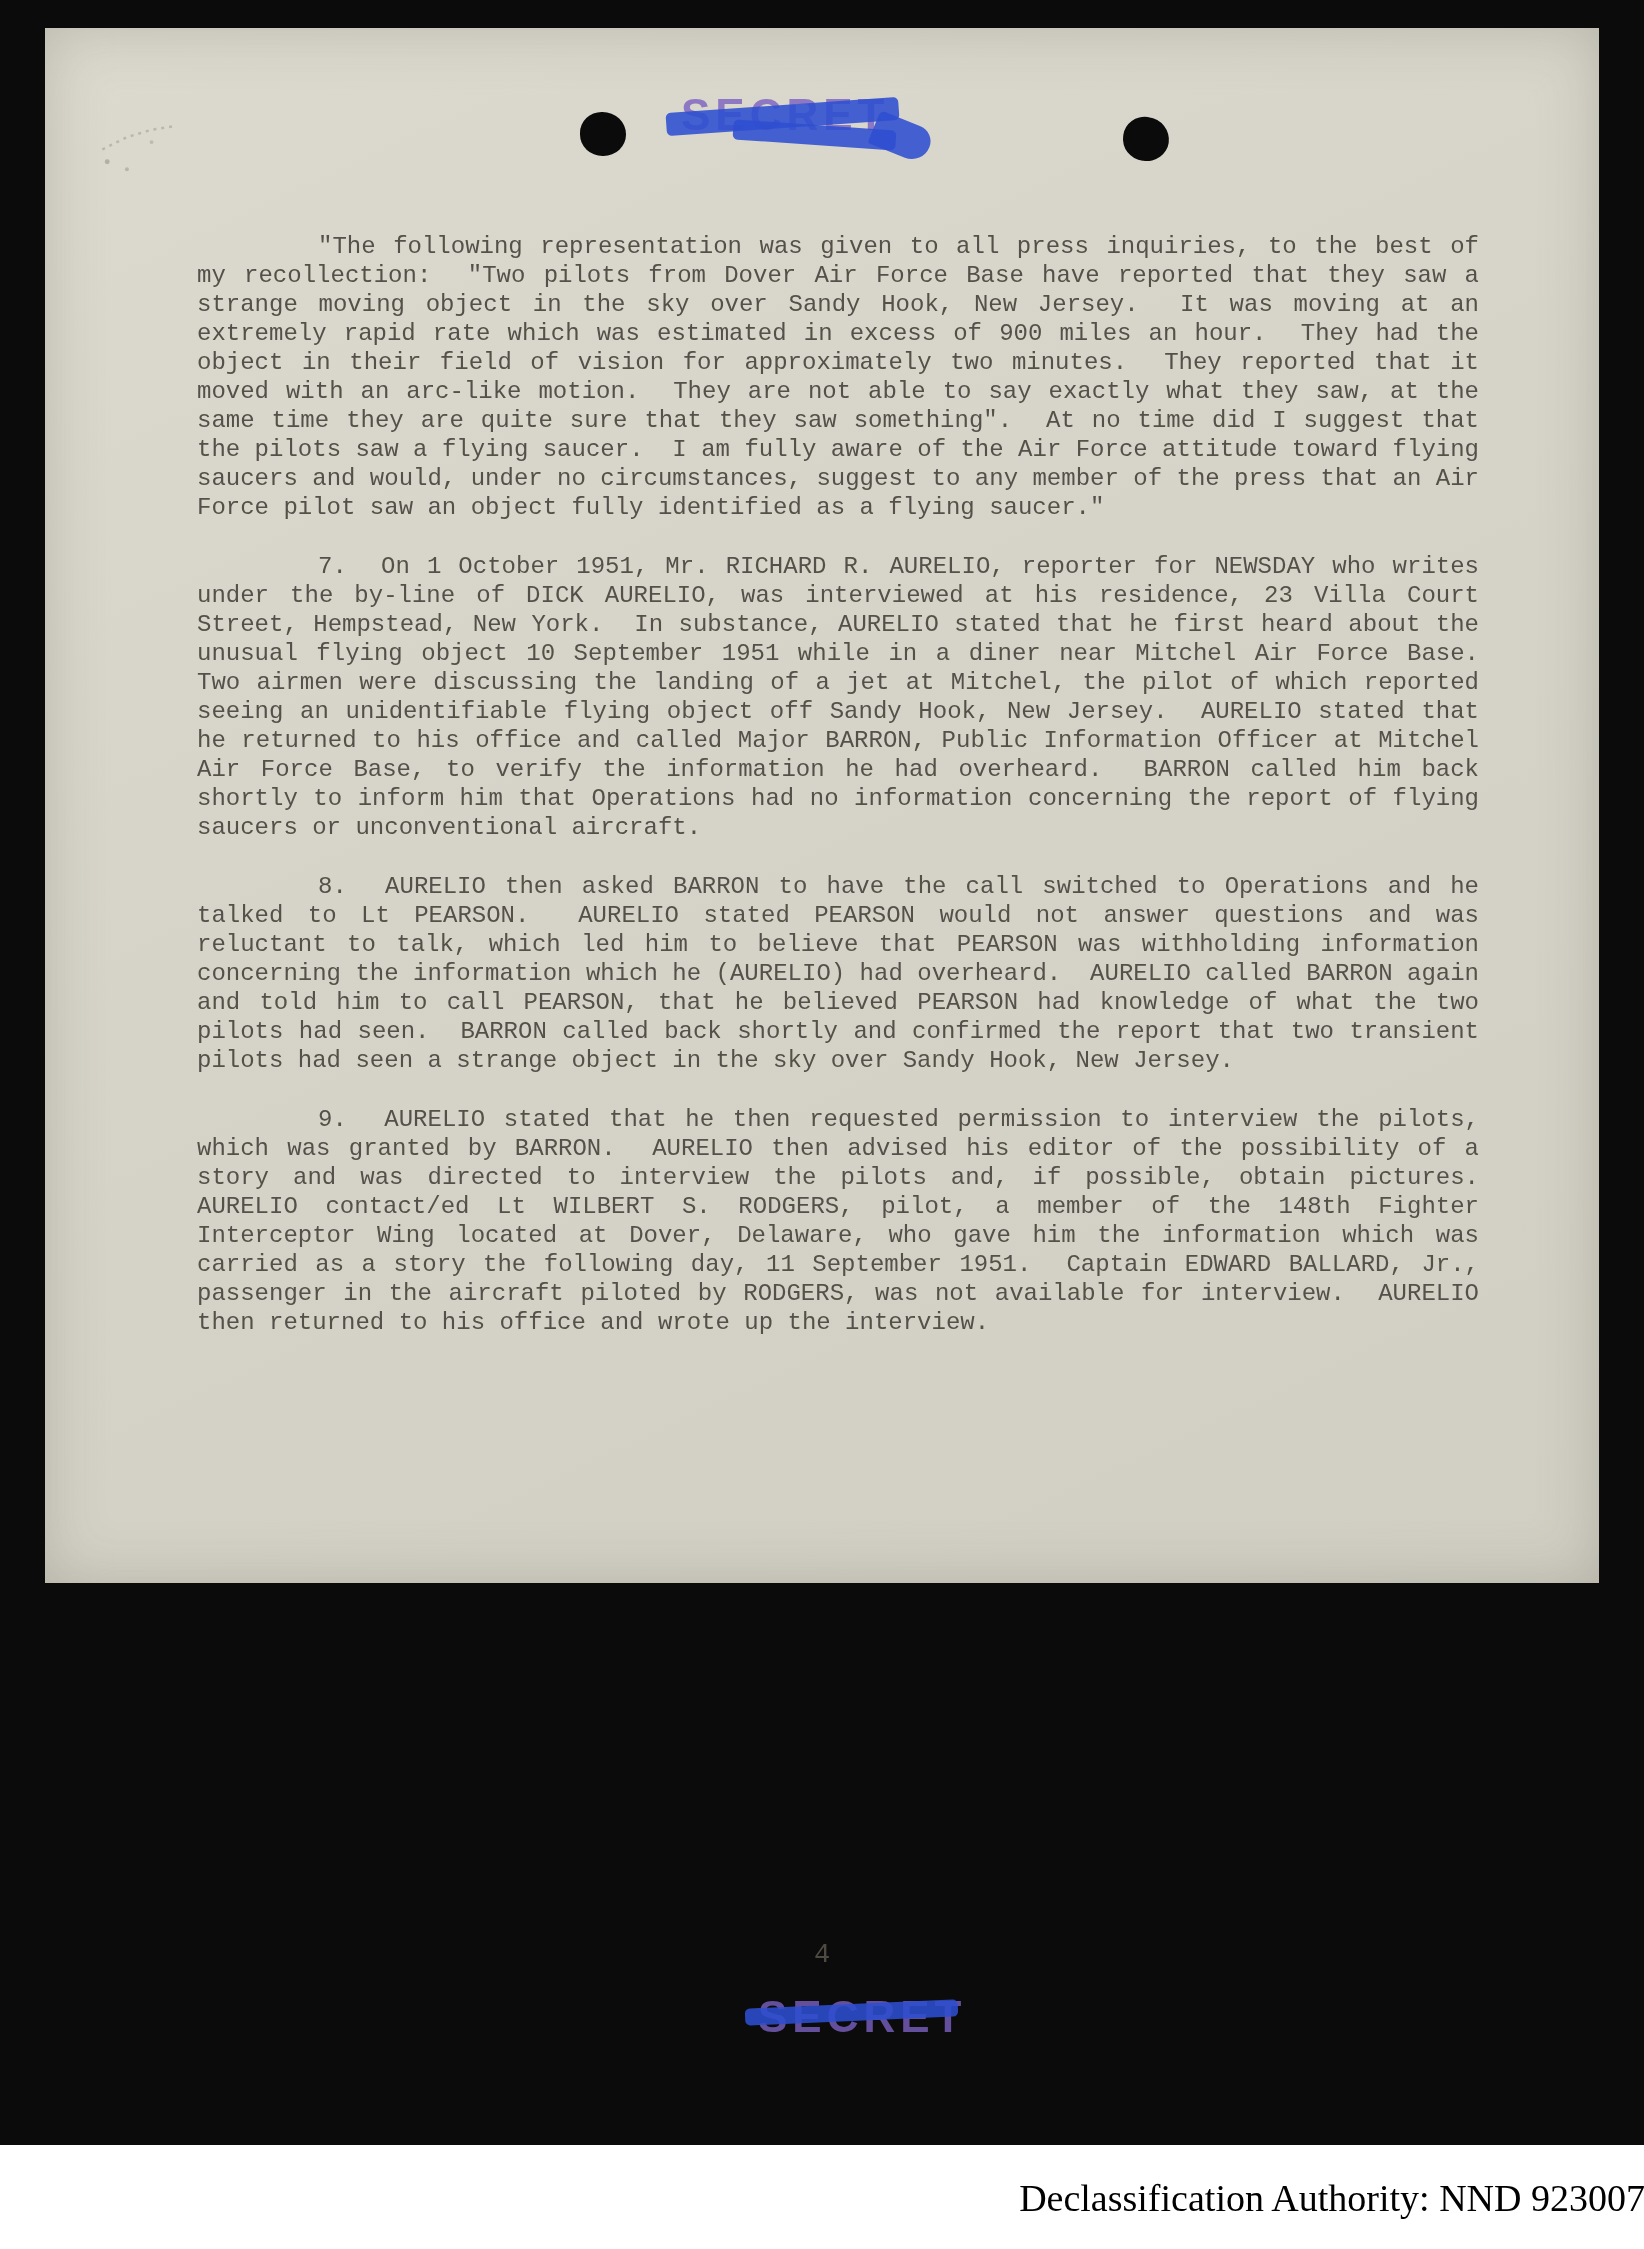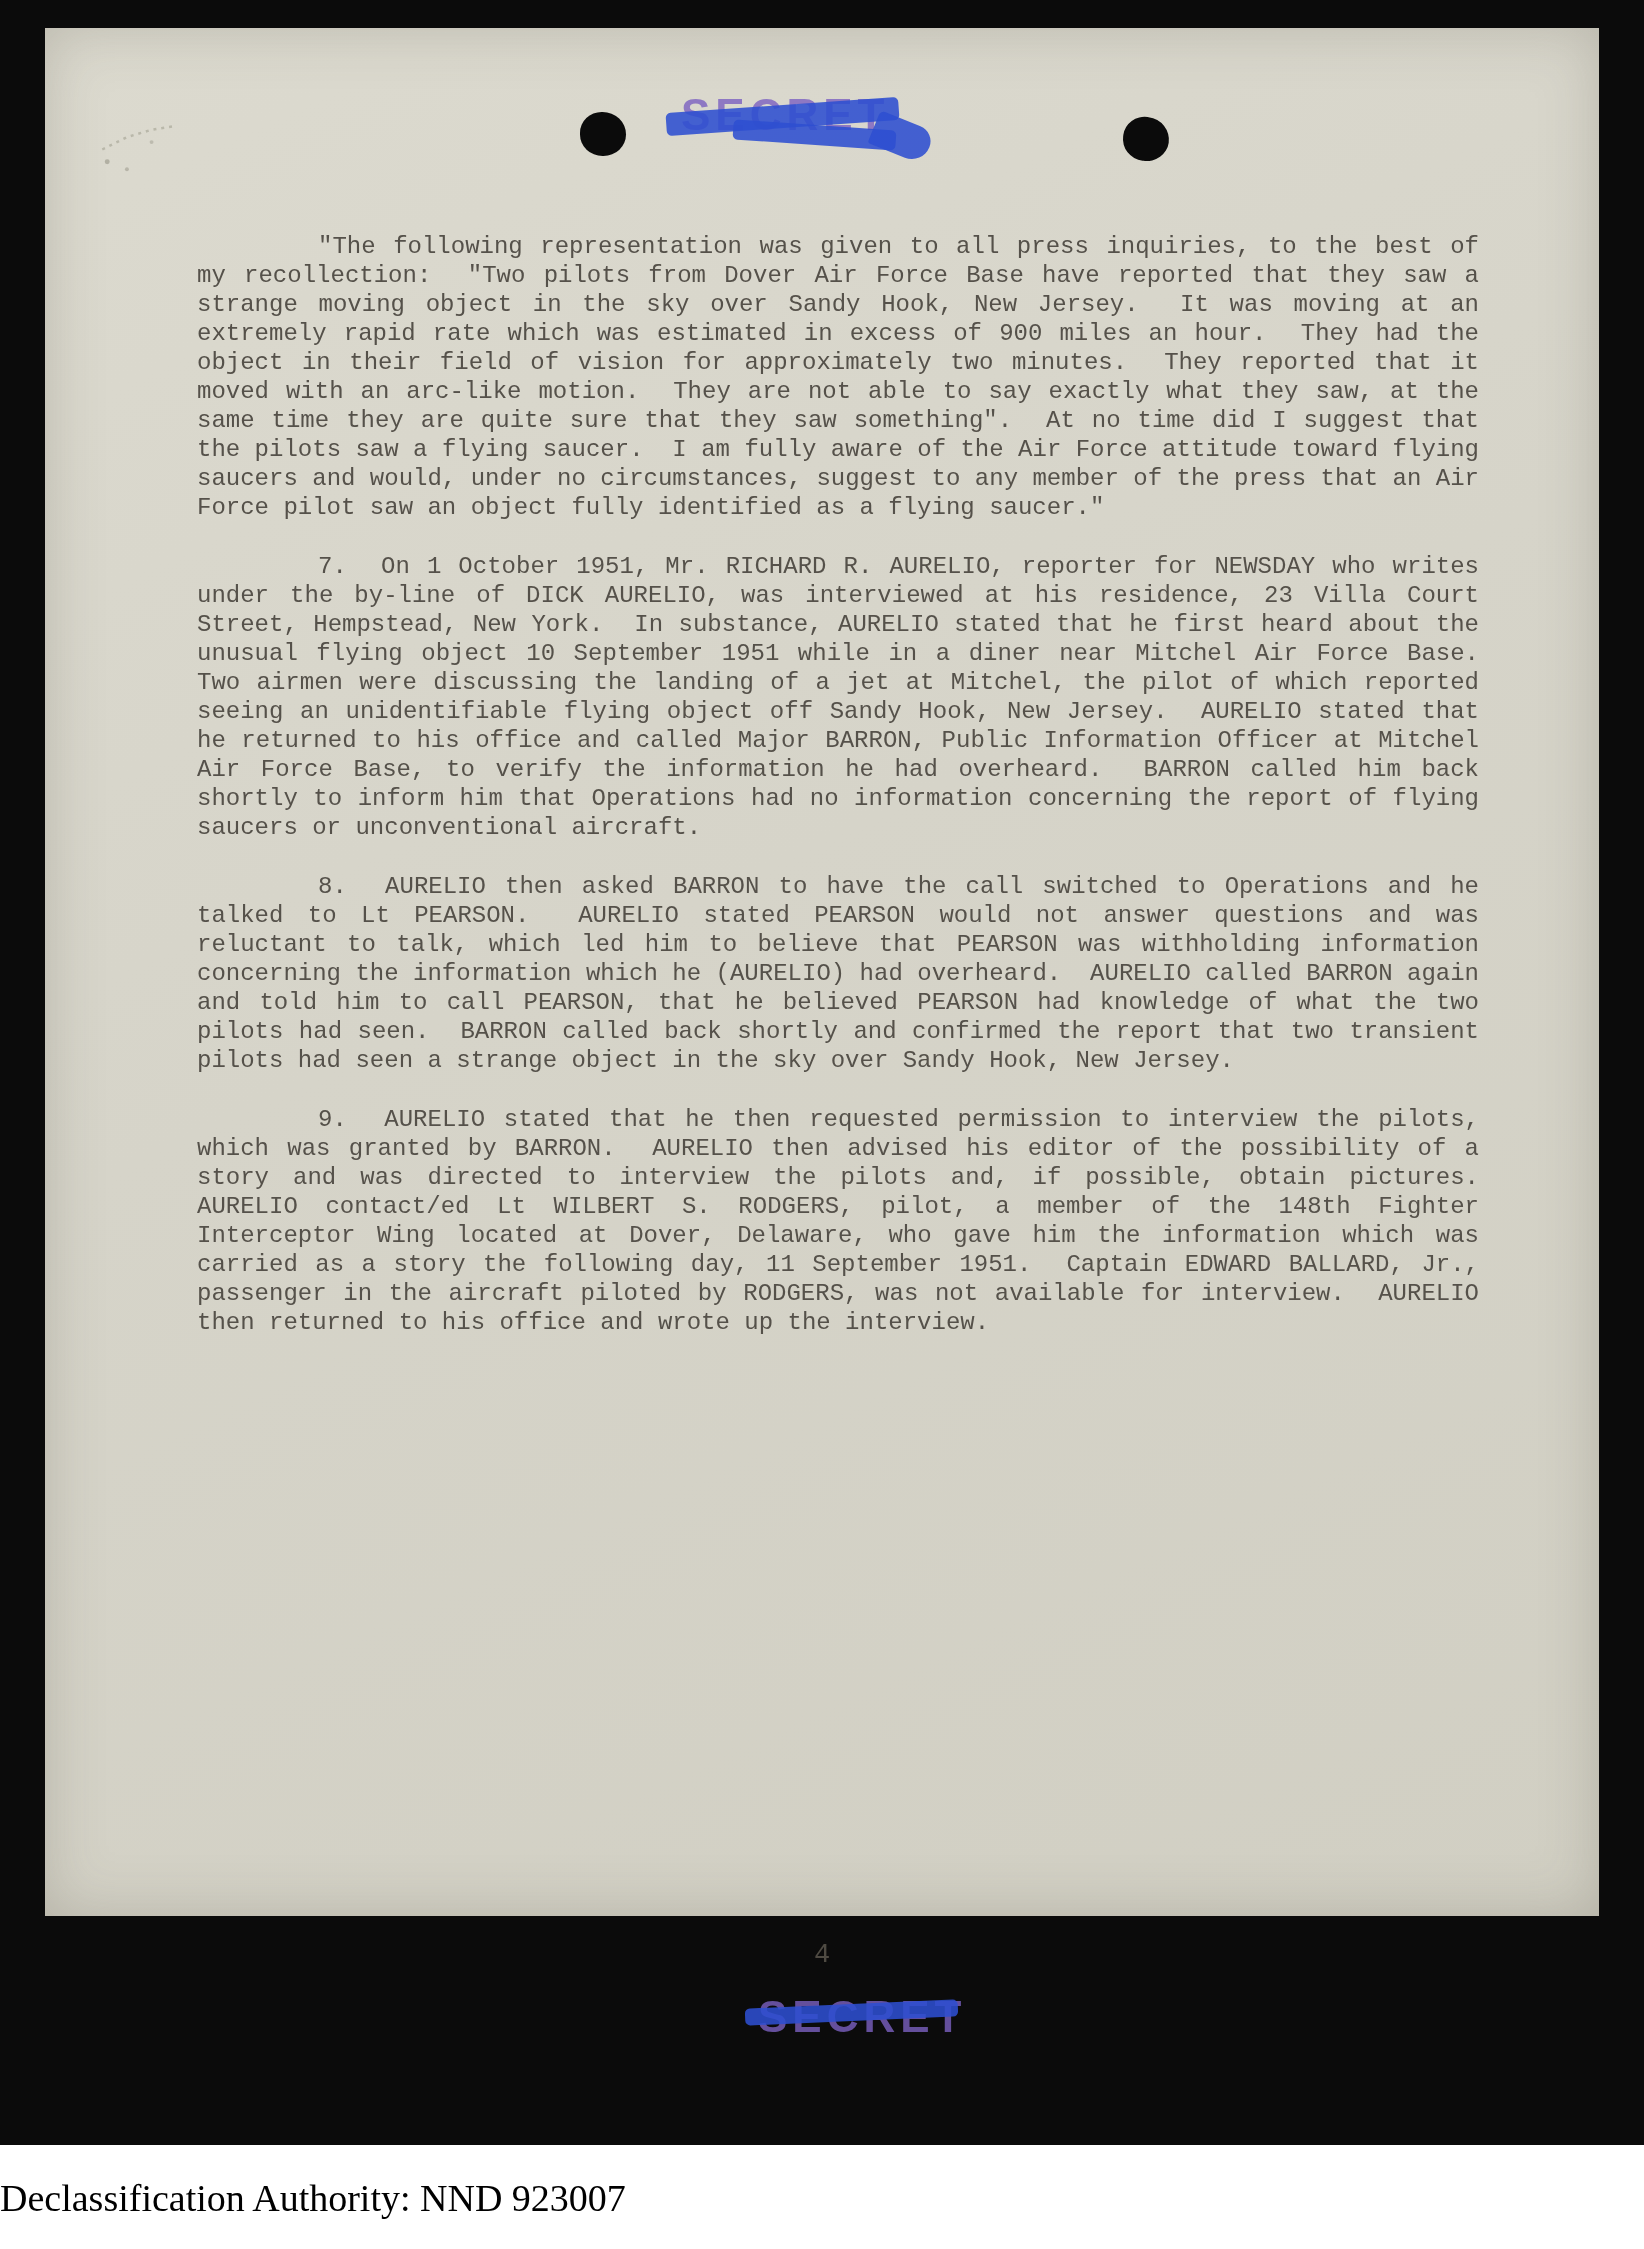--- a/index.html
+++ b/index.html
@@ -9,21 +9,21 @@
     height: 2250px;
     background: #0b0b0b;
     overflow: hidden;
     font-family: "Liberation Sans", sans-serif;
   }
   .paper {
     position: absolute;
     left: 45px;
     top: 28px;
     width: 1554px;
-    height: 1888px;
+    height: 1555px;
     background: linear-gradient(155deg, #dcdacf 0%, #d6d4c9 45%, #d1cfc3 100%);
     box-shadow: inset 0 0 59px rgba(90,88,75,0.25);
   }
   
   .hole {
     position: absolute;
     width: 46px;
     height: 44px;
     background: #0b0b0b;
     border-radius: 48% 52% 50% 50%;
@@ -103,21 +103,21 @@
   
   .footer-band {
     position: absolute;
     left: 0;
     bottom: 0;
     width: 100%;
     height: 105px;
     background: #ffffff;
     display: flex;
     align-items: center;
-    justify-content: flex-start;
+    justify-content: flex-end;
   }
   .footer-band .footer-text {
     font-family: "Liberation Serif", "DejaVu Serif", serif;
     font-size: 38px;
     color: #000;
   }
 </style>
 </head>
 <body>
 

